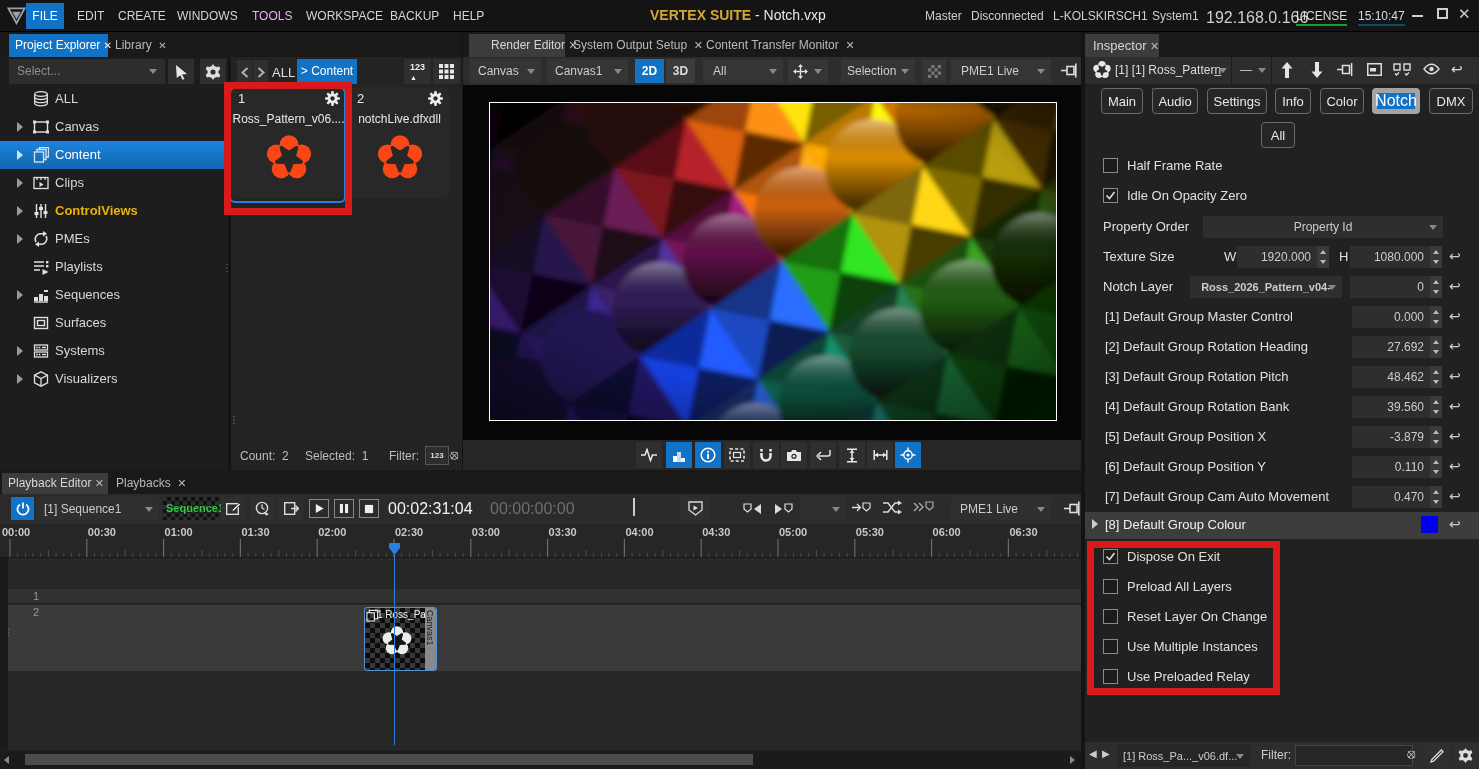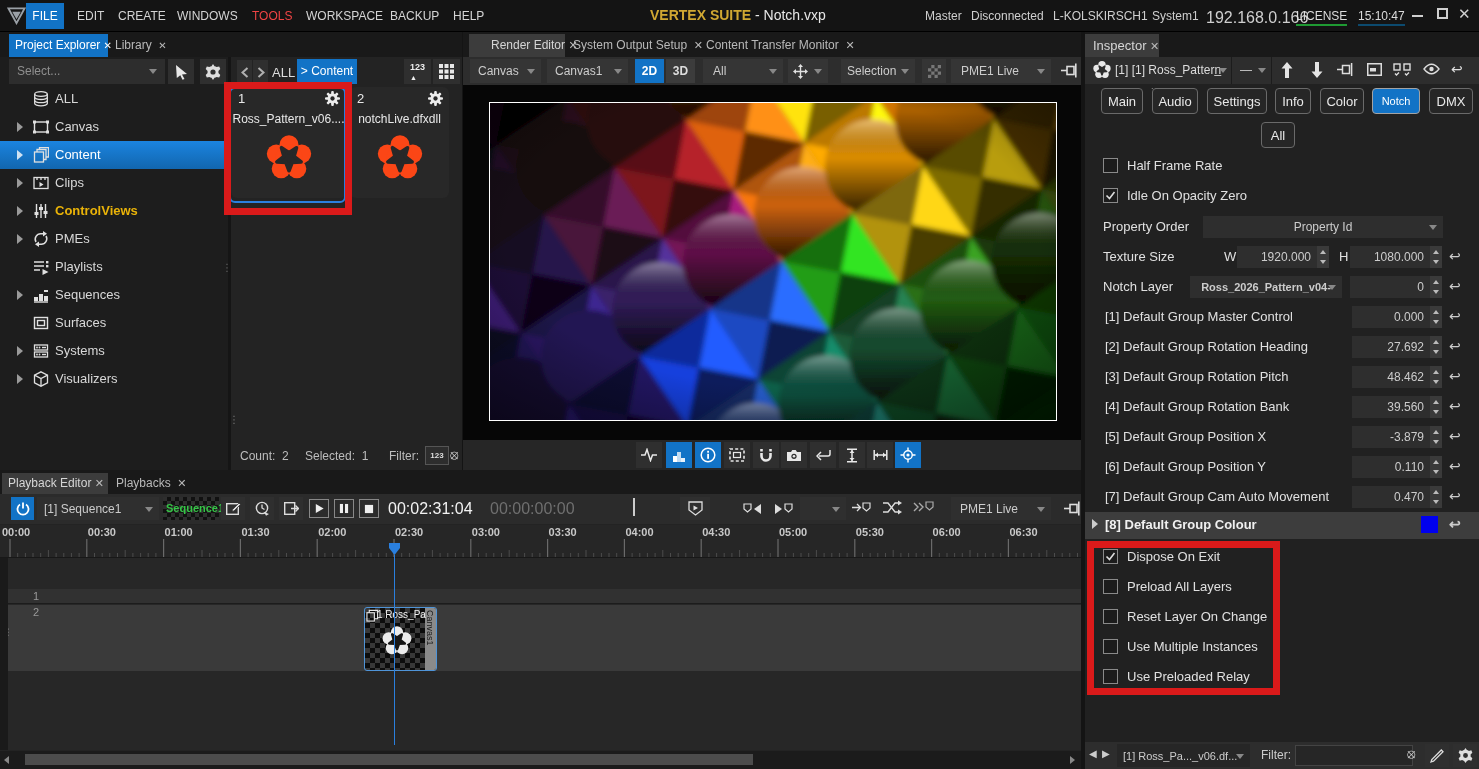--- a/index.html
+++ b/index.html
@@ -15,21 +15,21 @@
 
 <div class="abs" style="left:0;top:0;width:1479px;height:32px;background:#141414;border-bottom:1px solid #000;">
   <svg class="abs" style="left:7px;top:7px" width="19" height="18" viewBox="0 0 20 19">
       <path d="M1.5 1.5 L18.5 1.5 L10 17 Z" fill="none" stroke="#9aa0a6" stroke-width="2"></path>
       <path d="M5.5 5 L14.5 5 L10 13 Z" fill="#9aa0a6"></path>
     </svg>
   <div class="abs" style="left:26px;top:3px;width:38px;height:26px;background:#1273c6;color:#fff;font-size:12px;text-align:center;line-height:26px;">FILE</div>
   <div class="abs" style="left:77px;top:9px;font-size:12px;color:#d4d4d4;">EDIT</div>
   <div class="abs" style="left:118px;top:9px;font-size:12px;color:#d4d4d4;">CREATE</div>
   <div class="abs" style="left:177px;top:9px;font-size:12px;color:#d4d4d4;">WINDOWS</div>
-  <div class="abs" style="left:252px;top:9px;font-size:12px;color:#ef4444;">TOOLS</div>
+  <div class="abs" style="left:252px;top:9px;font-size:12px;color:#f0abfc;">TOOLS</div>
   <div class="abs" style="left:306px;top:9px;font-size:12px;color:#d4d4d4;">WORKSPACE</div>
   <div class="abs" style="left:390px;top:9px;font-size:12px;color:#d4d4d4;">BACKUP</div>
   <div class="abs" style="left:453px;top:9px;font-size:12px;color:#d4d4d4;">HELP</div>
   <div class="abs" style="left:650px;top:7px;font-size:14px;"><b style="color:#d0a832;">VERTEX SUITE</b><span style="color:#e8e8e8;"> - Notch.vxp</span></div>
   <div class="abs" style="left:925px;top:9px;font-size:12px;color:#cfcfcf;">Master</div>
   <div class="abs" style="left:971px;top:9px;font-size:12px;color:#cfcfcf;">Disconnected</div>
   <div class="abs" style="left:1053px;top:9px;font-size:12px;color:#cfcfcf;">L-KOLSKIRSCH1</div>
   <div class="abs" style="left:1152px;top:9px;font-size:12px;color:#cfcfcf;">System1</div>
   <div class="abs" style="left:1206px;top:9px;font-size:16px;color:#cfcfcf;">192.168.0.166</div>
   <div class="abs" style="left:1296px;top:9px;font-size:12px;color:#dcdcdc;border-bottom:2px solid #1f9a33;padding-bottom:1px;">LICENSE</div>
@@ -746,21 +746,21 @@
       </svg>
     </div>
   <div class="abs" style="left:366px;top:29px;font-size:14px;color:#ddd;">↩</div>
   <div class="abs" style="left:66px;top:49px;font-size:9px;color:#999;letter-spacing:1px;">....</div>
 
   <div style="position:absolute;left:16px;top:56px;width:42px;height:26px;background:#262626;border:1px solid #6a6a6a;color:#e8e8e8;border-radius:4px;font-size:13px;display:flex;align-items:center;justify-content:center;">Main</div>
     <div style="position:absolute;left:67px;top:56px;width:46px;height:26px;background:#262626;border:1px solid #6a6a6a;color:#e8e8e8;border-radius:4px;font-size:13px;display:flex;align-items:center;justify-content:center;">Audio</div>
     <div style="position:absolute;left:122px;top:56px;width:60px;height:26px;background:#262626;border:1px solid #6a6a6a;color:#e8e8e8;border-radius:4px;font-size:13px;display:flex;align-items:center;justify-content:center;">Settings</div>
     <div style="position:absolute;left:190px;top:56px;width:36px;height:26px;background:#262626;border:1px solid #6a6a6a;color:#e8e8e8;border-radius:4px;font-size:13px;display:flex;align-items:center;justify-content:center;">Info</div>
     <div style="position:absolute;left:235px;top:56px;width:44px;height:26px;background:#262626;border:1px solid #6a6a6a;color:#e8e8e8;border-radius:4px;font-size:13px;display:flex;align-items:center;justify-content:center;">Color</div>
-    <div style="position:absolute;left:287px;top:56px;width:48px;height:26px;background:#1273c6;border:1px solid #a3a3a3;color:#fff;border-radius:4px;font-size:11px;display:flex;align-items:center;justify-content:center;">Notch</div>
+    <div style="position:absolute;left:287px;top:56px;width:48px;height:26px;background:#1273c6;border:5px solid #a3a3a3;color:#fff;border-radius:4px;font-size:16px;display:flex;align-items:center;justify-content:center;">Notch</div>
     <div style="position:absolute;left:344px;top:56px;width:44px;height:26px;background:#262626;border:1px solid #6a6a6a;color:#e8e8e8;border-radius:4px;font-size:13px;display:flex;align-items:center;justify-content:center;">DMX</div>
     <div style="position:absolute;left:176px;top:90px;width:34px;height:26px;background:#262626;border:1px solid #6a6a6a;color:#e8e8e8;border-radius:4px;font-size:13px;display:flex;align-items:center;justify-content:center;">All</div>
 
   <div class="cb" style="left:18px;top:126px;"></div>
   <div class="abs" style="left:42px;top:126px;font-size:13px;color:#e0e0e0;">Half Frame Rate</div>
   <div class="cb" style="left:18px;top:156px;">
       <svg width="13" height="13" viewBox="0 0 13 13">
         <path d="M2.5 6.5 L5.5 9.5 L10.5 3" stroke="#ddd" stroke-width="1.6" fill="none"></path>
       </svg>
     </div>
@@ -796,21 +796,21 @@
     <div class="abs" style="left:20px;top:397px;font-size:13px;color:#e0e0e0;">[5] Default Group Position X</div>
     <div class="spin" style="left:267px;top:394px;width:90px;height:22px;line-height:22px;"><span style="margin-right:18px;">-3.879</span><span class="spbtn"></span></div>
     <div class="ret" style="left:364px;top:396px;">↩</div>
     <div class="abs" style="left:20px;top:427px;font-size:13px;color:#e0e0e0;">[6] Default Group Position Y</div>
     <div class="spin" style="left:267px;top:424px;width:90px;height:22px;line-height:22px;"><span style="margin-right:18px;">0.110</span><span class="spbtn"></span></div>
     <div class="ret" style="left:364px;top:426px;">↩</div>
     <div class="abs" style="left:20px;top:457px;font-size:13px;color:#e0e0e0;">[7] Default Group Cam Auto Movement</div>
     <div class="spin" style="left:267px;top:454px;width:90px;height:22px;line-height:22px;"><span style="margin-right:18px;">0.470</span><span class="spbtn"></span></div>
     <div class="ret" style="left:364px;top:456px;">↩</div>
 
-  <div class="abs" style="left:0;top:480px;width:394px;height:27px;background:#3d3d3d;font-weight:bold;">
+  <div class="abs" style="left:0;top:480px;width:394px;height:27px;background:#3d3d3d;">
     <span style="position:absolute;left:7px;top:7px;width:0;height:0;border-top:5px solid transparent;border-bottom:5px solid transparent;border-left:6px solid #ccc;"></span>
     <span style="position:absolute;left:20px;top:5px;font-size:13px;color:#f0f0f0;">[8] Default Group Colour</span>
     <span style="position:absolute;left:336px;top:4px;width:17px;height:17px;background:#0000ee;"></span>
     <span class="ret" style="left:364px;top:4px;">↩</span>
   </div>
 
   <div class="cb" style="left:18px;top:517px;">
       <svg width="13" height="13" viewBox="0 0 13 13">
         <path d="M2.5 6.5 L5.5 9.5 L10.5 3" stroke="#ddd" stroke-width="1.6" fill="none"></path>
       </svg>

